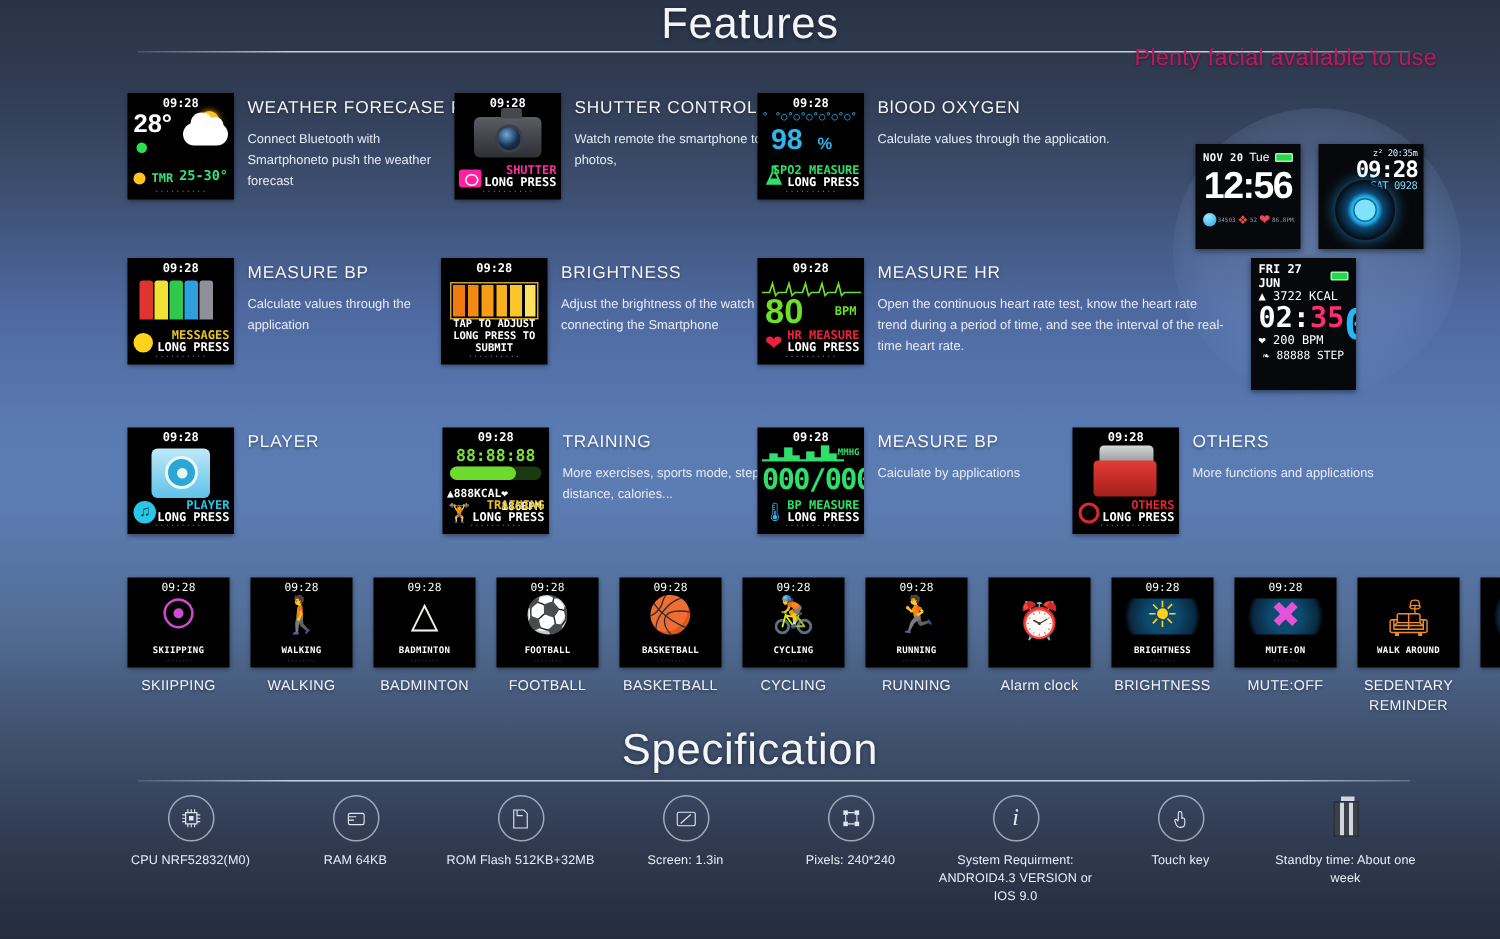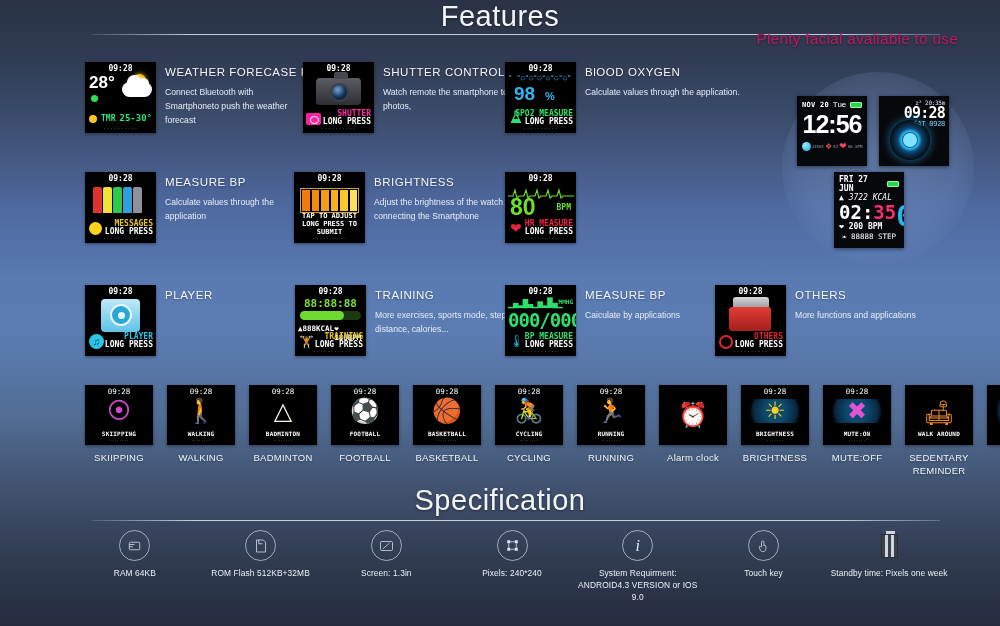--- a/index.html
+++ b/index.html
@@ -74,21 +74,21 @@
 
   
   .face {
     position: absolute;
     background: #07080c;
     overflow: hidden;
     box-shadow: 0 1px 4px rgba(0,0,0,.5);
   }
   #face-a { left: 797px; top: 96px; width: 70px; height: 70px; }
   #face-b { left: 879px; top: 96px; width: 70px; height: 70px; }
-  #face-c { left: 834px; top: 172px; width: 70px; height: 76px; }
+  #face-c { left: 834px; top: 172px; width: 70px; height: 88px; }
 
   .fa-top { display:flex; align-items:center; justify-content:space-between; padding:4px 5px 0; }
   .fa-date { color:#fff; font-size:7px; font-weight:bold; letter-spacing:.3px;
              font-family:"DejaVu Sans Mono", monospace; }
   .fa-day  { color:#fff; font-size:8px; }
   .fa-batt { width:12px; height:6px; background:#24d84a; border-radius:1px; border:1px solid #9ff3b2; }
   .fa-time { color:#fff; font-size:25px; font-weight:bold; text-align:center; letter-spacing:-1px; line-height:30px;
              font-family:"Liberation Sans", sans-serif; }
   .fa-bottom { display:flex; align-items:center; justify-content:space-around; padding:2px 4px; }
   .fa-dot-blue { width:9px; height:9px; border-radius:50%; background:radial-gradient(circle at 35% 30%,#9fe8ff,#17a7e0); }
@@ -107,26 +107,26 @@
     box-shadow: 0 0 10px rgba(40,170,240,.65);
   }
   .orb::after {
     content:""; position:absolute; left:50%; top:50%; width:14px; height:14px; margin:-7px 0 0 -7px;
     border-radius:50%; background:#7fe3ff; box-shadow:0 0 9px #33c5ff;
   }
 
   
   #face-c .fc-top { display:flex; justify-content:space-between; align-items:center; padding:3px 5px 0; }
   #face-c .fc-date { color:#fff; font-size:8px; font-weight:bold; font-family:"DejaVu Sans Mono", monospace; }
-  #face-c .fc-kcal { color:#fff; font-size:8px; font-family:"DejaVu Sans Mono", monospace; padding-left:5px;font-style:italic; }
+  #face-c .fc-kcal { color:#fff; font-size:8px; font-family:"DejaVu Sans Mono", monospace; padding-left:5px; }
   #face-c .fc-row  { display:flex; align-items:center; padding-left:5px; }
   #face-c .fc-h { color:#fff; font-size:19px; font-weight:bold; font-family:"DejaVu Sans Mono", monospace; line-height:20px; }
   #face-c .fc-m { color:#ff2d6f; font-size:19px; font-weight:bold; font-family:"DejaVu Sans Mono", monospace; line-height:20px; }
   #face-c .fc-s { color:#23b7f5; font-size:28px; font-weight:bold; font-family:"DejaVu Sans Mono", monospace; line-height:24px; letter-spacing:-1px; }
-  #face-c .fc-bpm { color:#fff; font-size:8px; font-family:"DejaVu Sans Mono", monospace; padding-left:5px;font-weight:bold; }
+  #face-c .fc-bpm { color:#fff; font-size:8px; font-family:"DejaVu Sans Mono", monospace; padding-left:5px; }
   #face-c .fc-step{ color:#fff; font-size:7.5px; font-family:"DejaVu Sans Mono", monospace; text-align:center; padding-top:1px; }
 
   
   .feat {
     position: absolute;
     display: flex;
     gap: 9px;
   }
   .thumb {
     width: 71px; height: 71px;
@@ -445,20 +445,24 @@
     </div>
     <div class="hr-val">80</div>
     <div class="hr-bpm">BPM</div>
     <div class="hr-heart">❤</div>
     <div class="tag">
       <div class="t1" style="color:#ec2340">HR MEASURE</div>
       <div class="t2">LONG PRESS</div>
     </div>
     <div class="dots">··········</div>
   </div>
+  <div class="ftext">
+    <div class="ftitle">MEASURE HR</div>
+    <div class="fdesc" style="max-width:235px">Open the continuous heart rate test, know the heart rate trend during a period of time, and see the interval of the real-time heart rate.</div>
+  </div>
 </div>
 
 <div class="feat" style="left:85px; top:285px;">
   <div class="thumb">
     <div class="clock">09:28</div>
     <div class="pl-body"></div>
     <div class="pl-dial"></div>
     <div class="pl-note">♫</div>
     <div class="tag">
       <div class="t1" style="color:#29c6e8">PLAYER</div>
@@ -637,20 +641,33 @@
       <div class="clock">09:28</div>
       <div class="glyph" style="color:#3ee0d8;background:radial-gradient(circle,#0c4a6e 30%,#0a2840 60%,transparent 70%);">↩</div>
       <div class="cap">BACK</div>
       <div class="dots">·······</div>
     </div>
     <div class="label">BACK</div>
   </div>
 </div>
 
 <div id="spec-row">
+  <div class="spec">
+    <div class="ring">
+      <svg viewBox="0 0 20 20" width="15" height="15">
+          <rect x="5" y="5" width="10" height="10" fill="none" stroke="#dde6f2" stroke-width="1.1"></rect>
+          <rect x="8" y="8" width="4" height="4" fill="#dde6f2"></rect>
+          <g stroke="#dde6f2" stroke-width="1">
+            <path d="M7 5V2M10 5V2M13 5V2M7 15v3M10 15v3M13 15v3M5 7H2M5 10H2M5 13H2M15 7h3M15 10h3M15 13h3"></path>
+          </g>
+        </svg>
+    </div>
+    <div class="slabel">CPU
+NRF52832(M0)</div>
+  </div>
   <div class="spec">
     <div class="ring">
       <svg viewBox="0 0 20 16" width="15" height="12">
           <rect x="3" y="3" width="14" height="10" rx="1.5" fill="none" stroke="#dde6f2" stroke-width="1"></rect>
           <path d="M3 6h7M3 9h5" stroke="#dde6f2" stroke-width="1"></path>
         </svg>
     </div>
     <div class="slabel">RAM
 64KB</div>
   </div>
@@ -700,15 +717,15 @@
           <path d="M6 10V4a1.6 1.6 0 0 1 3.2 0v5M9.2 8.5c0-.8 2.6-.6 2.6 1.2v3.1c0 2-1.4 3.6-3.4 3.6H7.4c-1.6 0-2.6-1-3.2-2.3L3 10.6c-.4-1 1-1.8 1.8-.9L6 11" fill="none" stroke="#dde6f2" stroke-width="1"></path>
         </svg>
     </div>
     <div class="slabel">Touch key</div>
   </div>
   <div class="spec">
     <div class="ring no-ring">
         <span class="batt-icon"></span>
       </div>
     <div class="slabel">Standby time:
-Pixels one week</div>
+About one week</div>
   </div>
 </div>
 
 </body></html>

